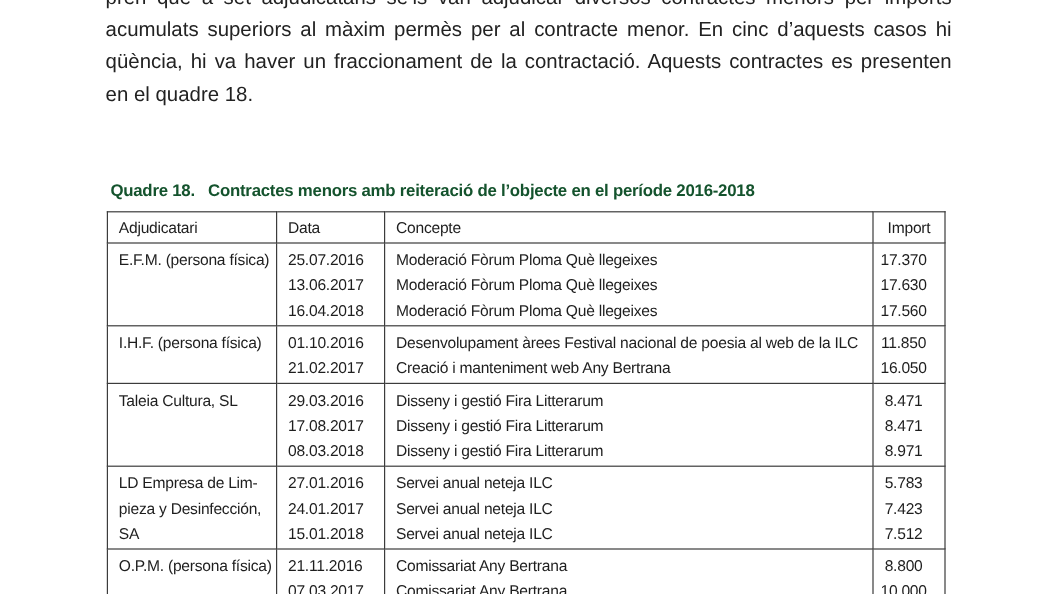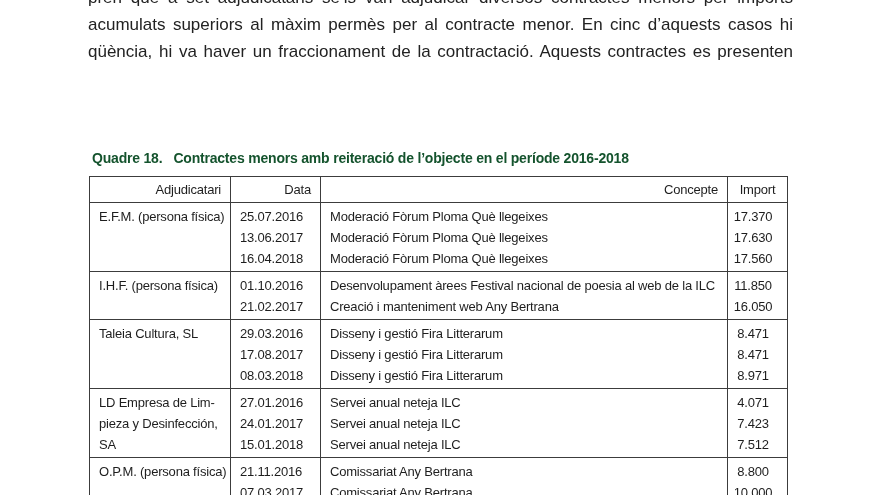--- a/index.html
+++ b/index.html
@@ -69,21 +69,21 @@
   col.c-con  { width: 407px; }
   col.c-imp  { width: 60px; }
   table.contracts th,
   table.contracts td {
     border: 1px solid #3c3c3c;
     vertical-align: top;
     padding: 0;
   }
   table.contracts th {
     font-weight: normal;
-    text-align: right;
+    text-align: left;
     padding: 5px 9px 4px 9px;
     line-height: 16px;
     white-space: nowrap;
   }
   table.contracts th.import {
     text-align: center;
     margin-top: 16px;
   }
   table.contracts td {
     padding: 3px 0 2px 0;
@@ -101,20 +101,21 @@
 </style>
 </head>
 <body>
 
 <div class="page">
 
   <div class="paragraph">
       <div class="par-line">pren que a set adjudicataris se’ls van adjudicar diversos contractes menors per imports</div>
       <div class="par-line">acumulats superiors al màxim permès per al contracte menor. En cinc d’aquests casos hi</div>
       <div class="par-line">qüència, hi va haver un fraccionament de la contractació. Aquests contractes es presenten</div>
+      <div class="par-line last">en el quadre 18.</div>
     </div>
 
   <div class="caption">
     <span class="cap-label">Quadre 18.</span><span class="cap-text">Contractes menors amb reiteració de l’objecte en el període 2016-2018</span>
   </div>
 
   <table class="contracts">
     <colgroup>
       <col class="c-adj">
         <col class="c-data">
@@ -197,21 +198,21 @@
             <div class="cell-line">27.01.2016</div>
             <div class="cell-line">24.01.2017</div>
             <div class="cell-line">15.01.2018</div>
           </td>
           <td>
             <div class="cell-line">Servei anual neteja ILC</div>
             <div class="cell-line">Servei anual neteja ILC</div>
             <div class="cell-line">Servei anual neteja ILC</div>
           </td>
           <td class="import">
-            <div class="cell-line">4.071</div>
+            <div class="cell-line">5.783</div>
             <div class="cell-line">7.423</div>
             <div class="cell-line">7.512</div>
           </td>
         </tr>
         <tr>
           <td>
             <div class="cell-line">O.P.M. (persona física)</div>
           </td>
           <td>
             <div class="cell-line">21.11.2016</div>

